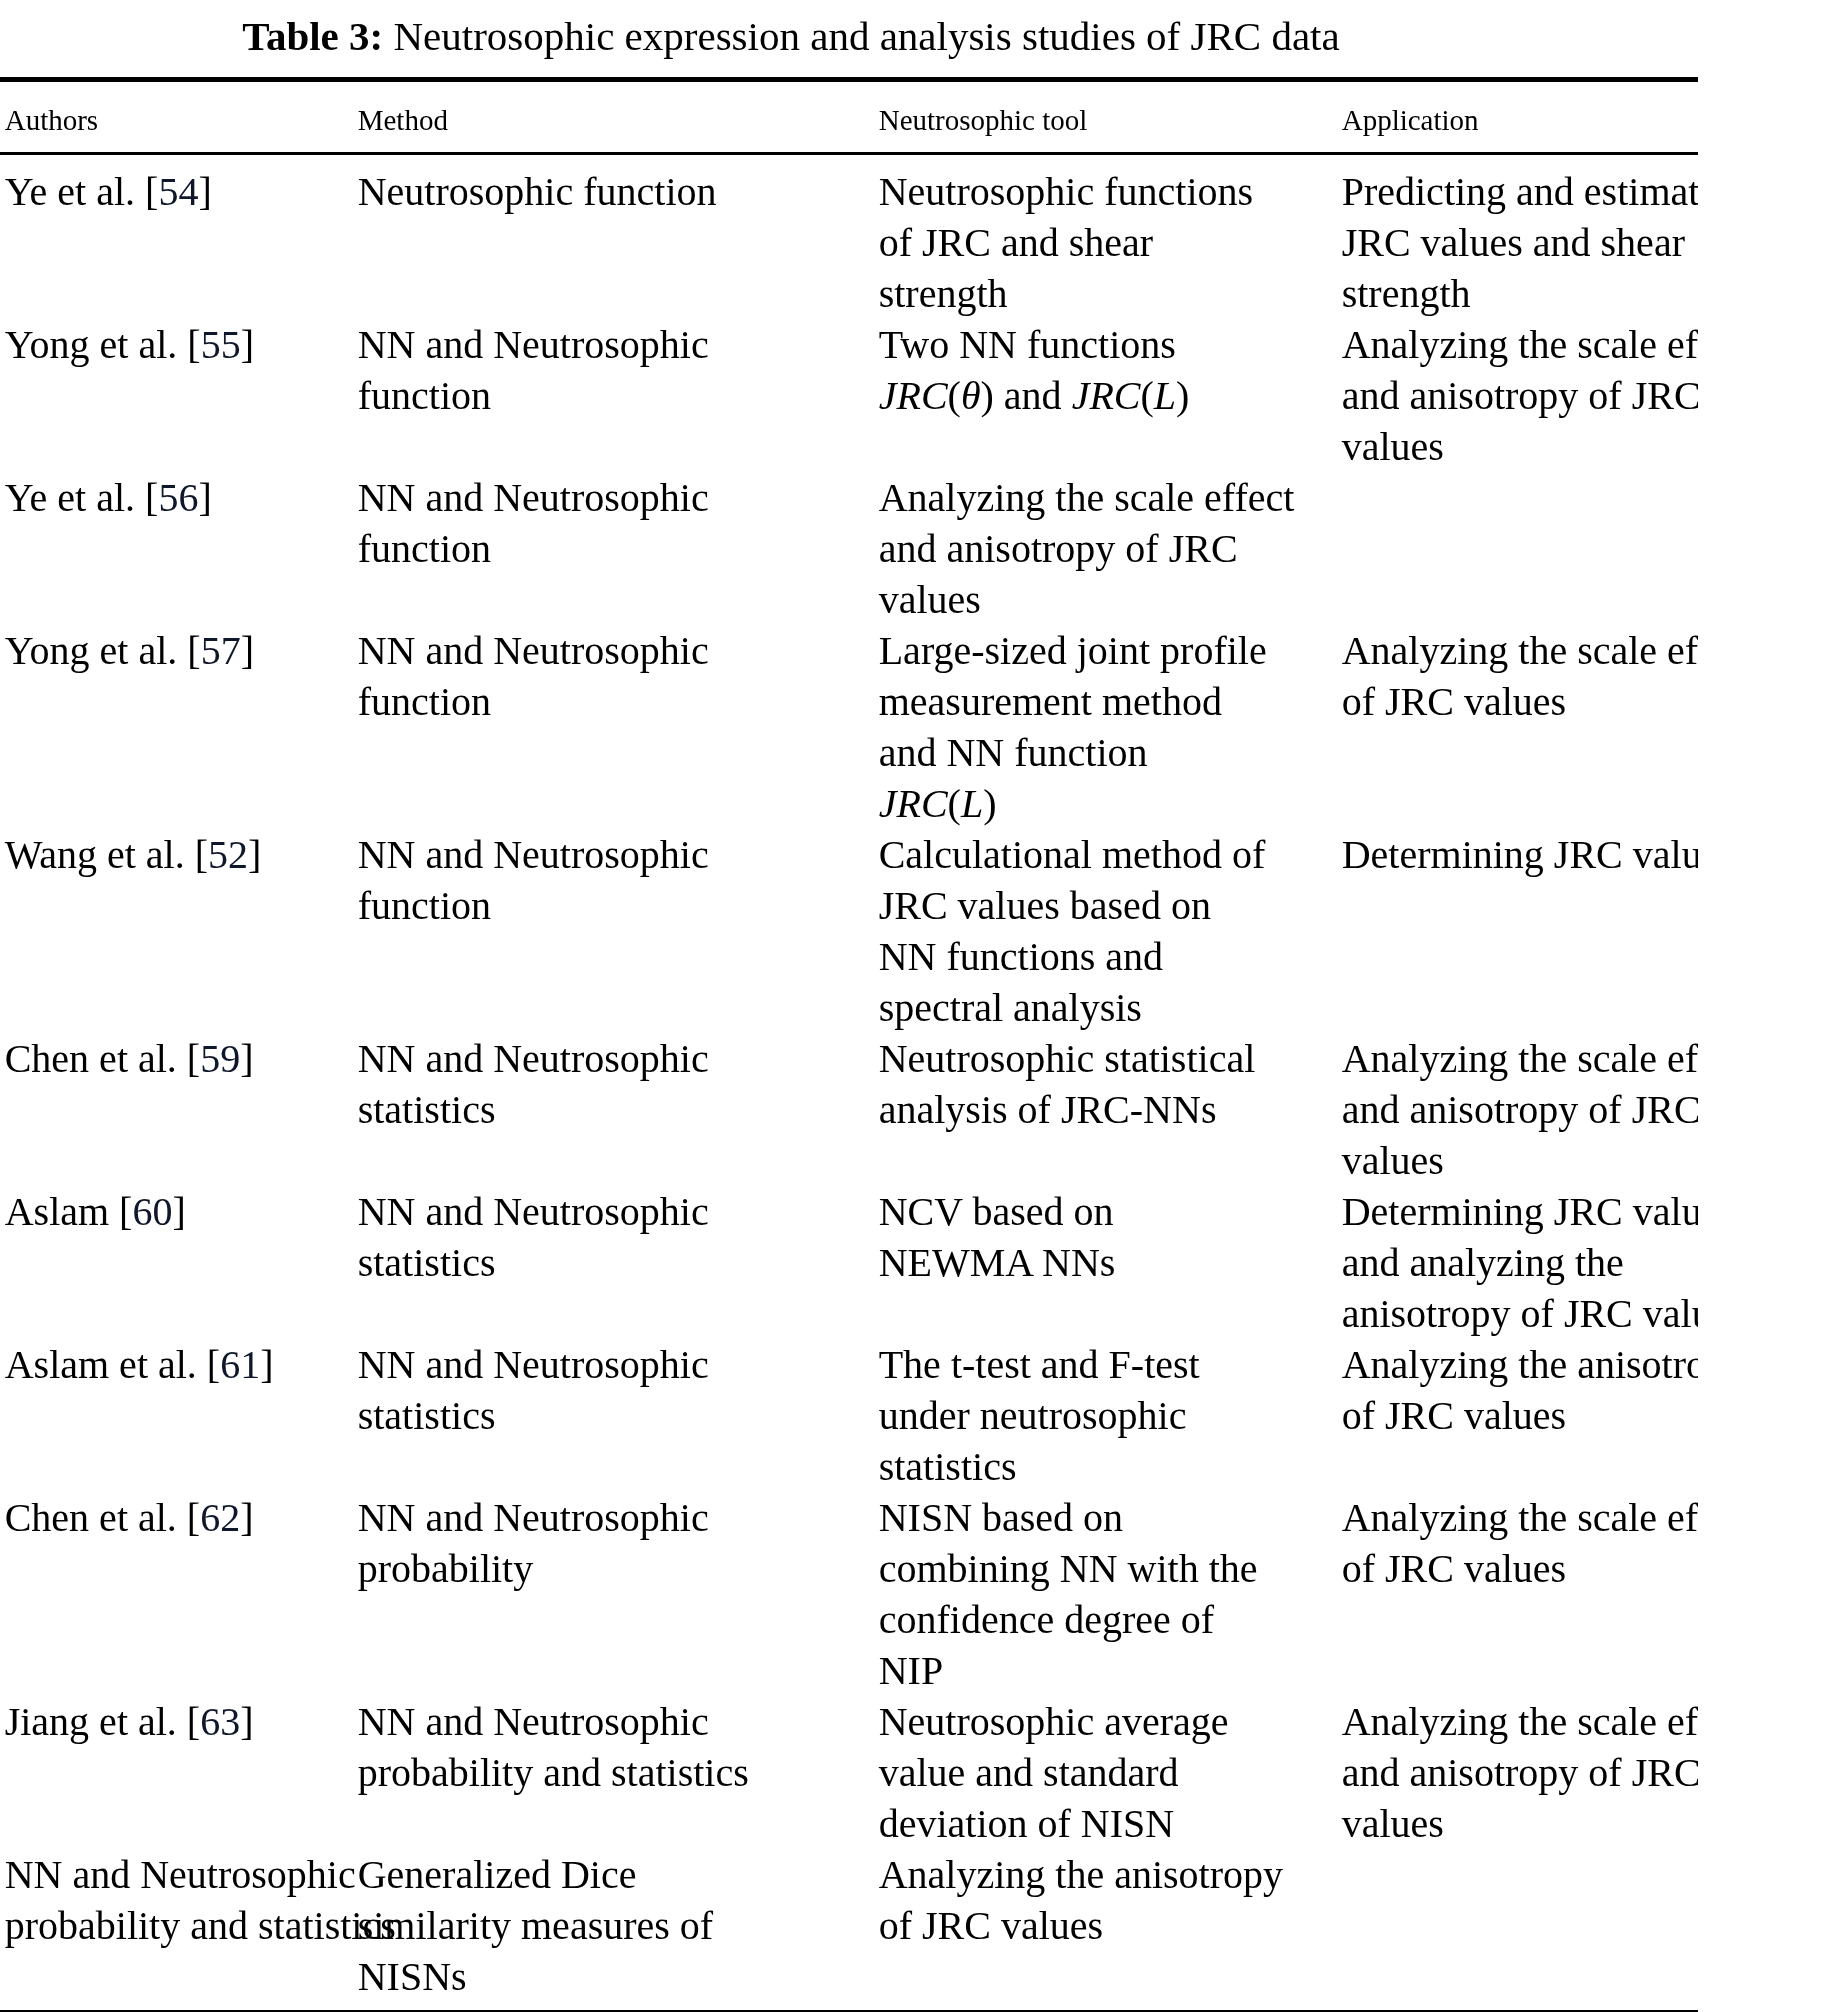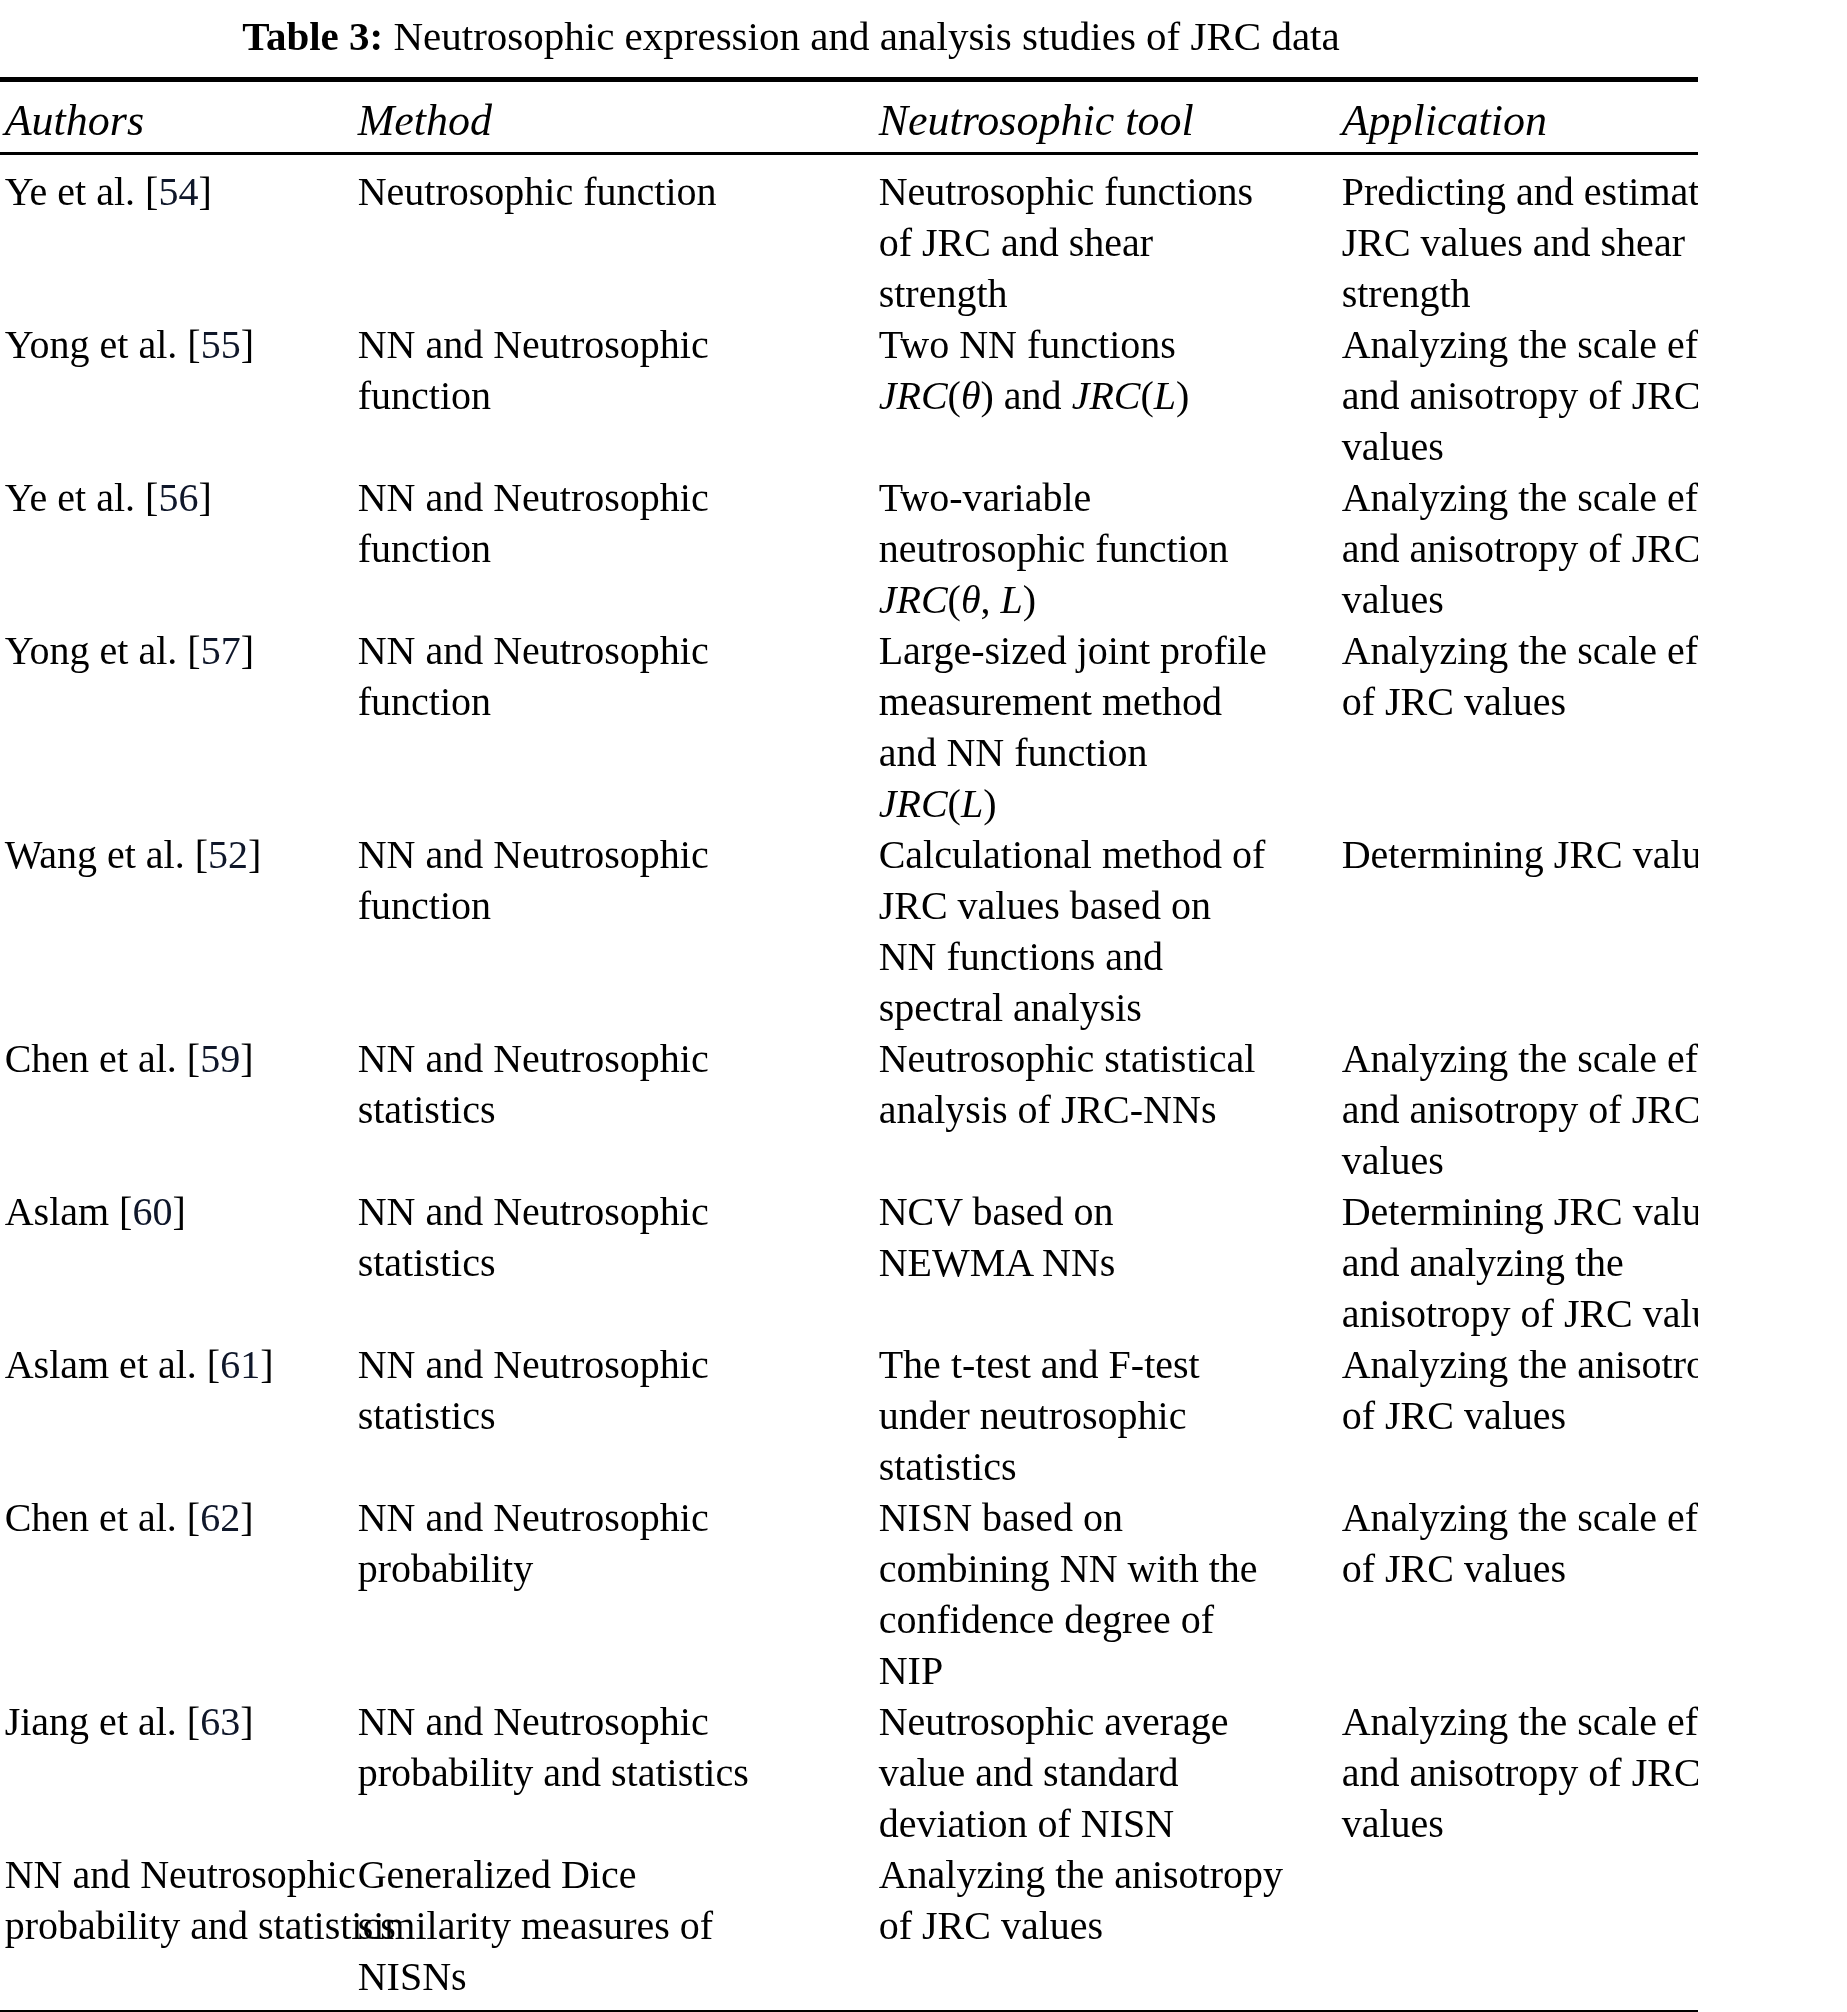--- a/index.html
+++ b/index.html
@@ -37,24 +37,23 @@
     grid-template-columns:353px 521px 463px auto;
     padding-left:4.7px;
   }
   .cell{
     font-size:40px;
     line-height:51px;
     white-space:pre;
     text-align:left;
   }
   .hcell{
-    font-size:44px;
+    font-size:29px;
     line-height:51px;
     white-space:pre;
-    font-style:italic;
   }
   .cell i{font-style:italic;}
   .ref{color:#0f172a;}
 </style>
 </head>
 <body>
 
 <div class="page">
 
   <div class="caption">
@@ -91,23 +90,20 @@
 <i>JRC</i>(<i>θ</i>) and <i>JRC</i>(<i>L</i>)</div>
         <div class="cell">Analyzing the scale effect
 and anisotropy of JRC
 values</div>
       </div>
 
       <div class="brow">
         <div class="cell">Ye et al. [<span class="ref">56</span>]</div>
         <div class="cell">NN and Neutrosophic
 function</div>
-        <div class="cell">Two-variable
-neutrosophic function
-<i>JRC</i>(<i>θ</i>, <i>L</i>)</div>
         <div class="cell">Analyzing the scale effect
 and anisotropy of JRC
 values</div>
       </div>
 
       <div class="brow">
         <div class="cell">Yong et al. [<span class="ref">57</span>]</div>
         <div class="cell">NN and Neutrosophic
 function</div>
         <div class="cell">Large-sized joint profile

